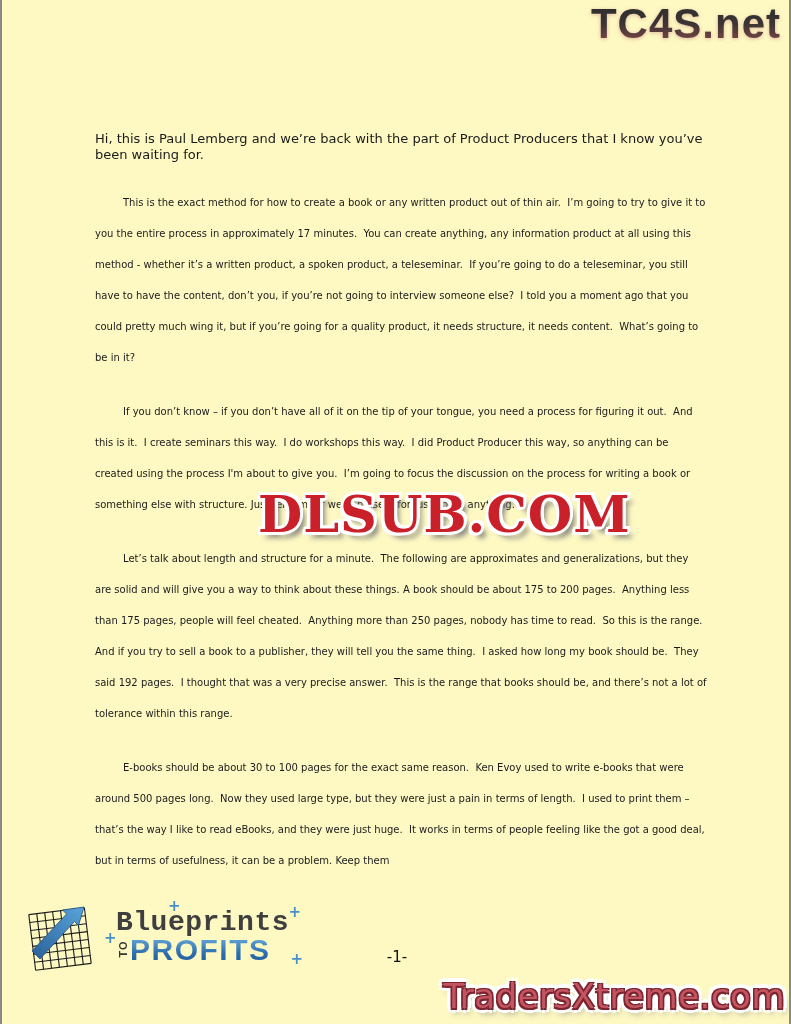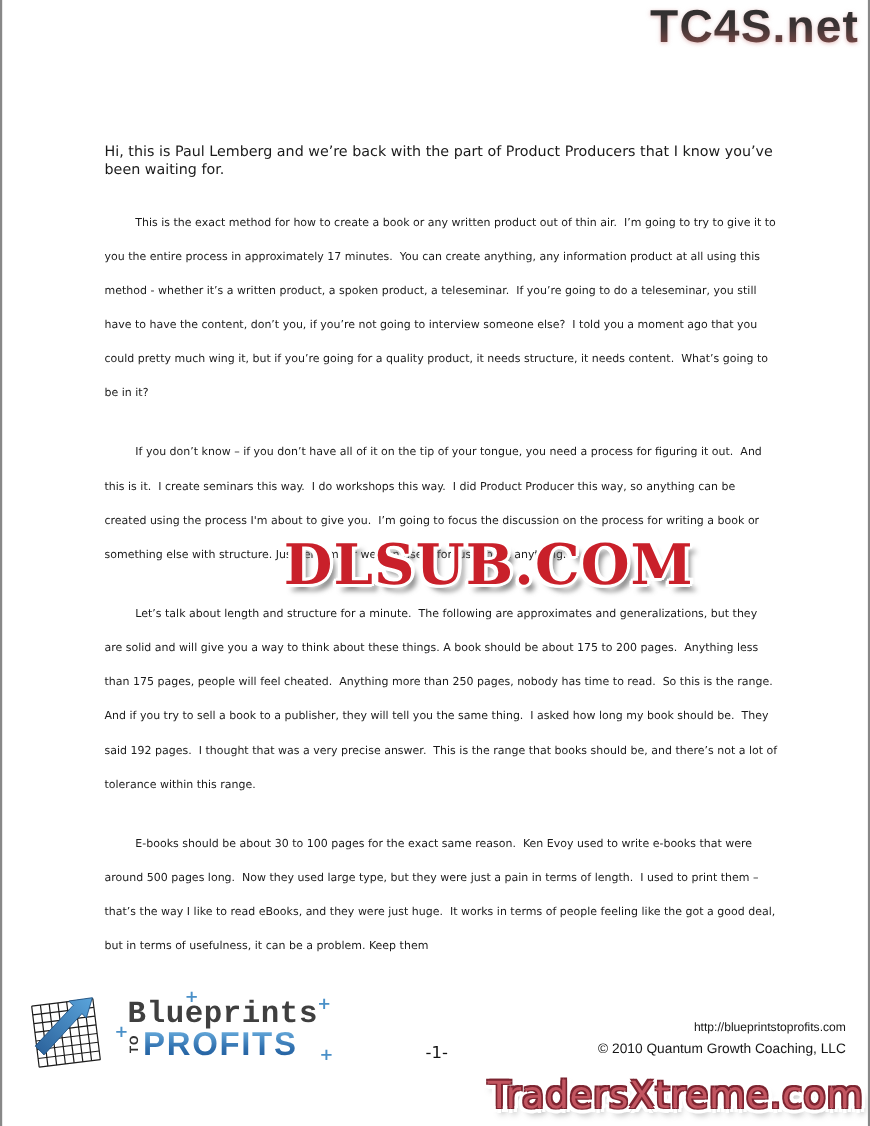--- a/index.html
+++ b/index.html
@@ -1,19 +1,19 @@
 <!DOCTYPE html>
 <html><head>
 <meta charset="utf-8">
 <style>
   html,body{margin:0;padding:0;background:#888;}
   .page{
     position:relative;
     width:787px;height:1024px;
-    background:#ffffff;
+    background:#fef9c3;
     overflow:hidden;
     font-family:"DejaVu Sans", sans-serif;
     color:#1a1a1a;
     margin:0 auto;
   }
 
   
   .tc4s{
     position:absolute; top:0px; right:8px;
     font-family:"Liberation Sans", sans-serif;
@@ -159,20 +159,16 @@
       <span class="bp-word1">Blueprints</span>
       <span class="bp-line2">
         <span class="bp-to">TO</span>
         <span class="bp-word2">PROFITS</span>
       </span>
     </div>
   </div>
 
   <div class="page-num">-1-</div>
 
-  <div class="credits">
-    <div class="url">http://blueprintstoprofits.com</div>
-    <div class="copy">© 2010 Quantum Growth Coaching, LLC</div>
-  </div>
 
   <div class="traders">TradersXtreme.com</div>
 
 </div>
 
 </body></html>

